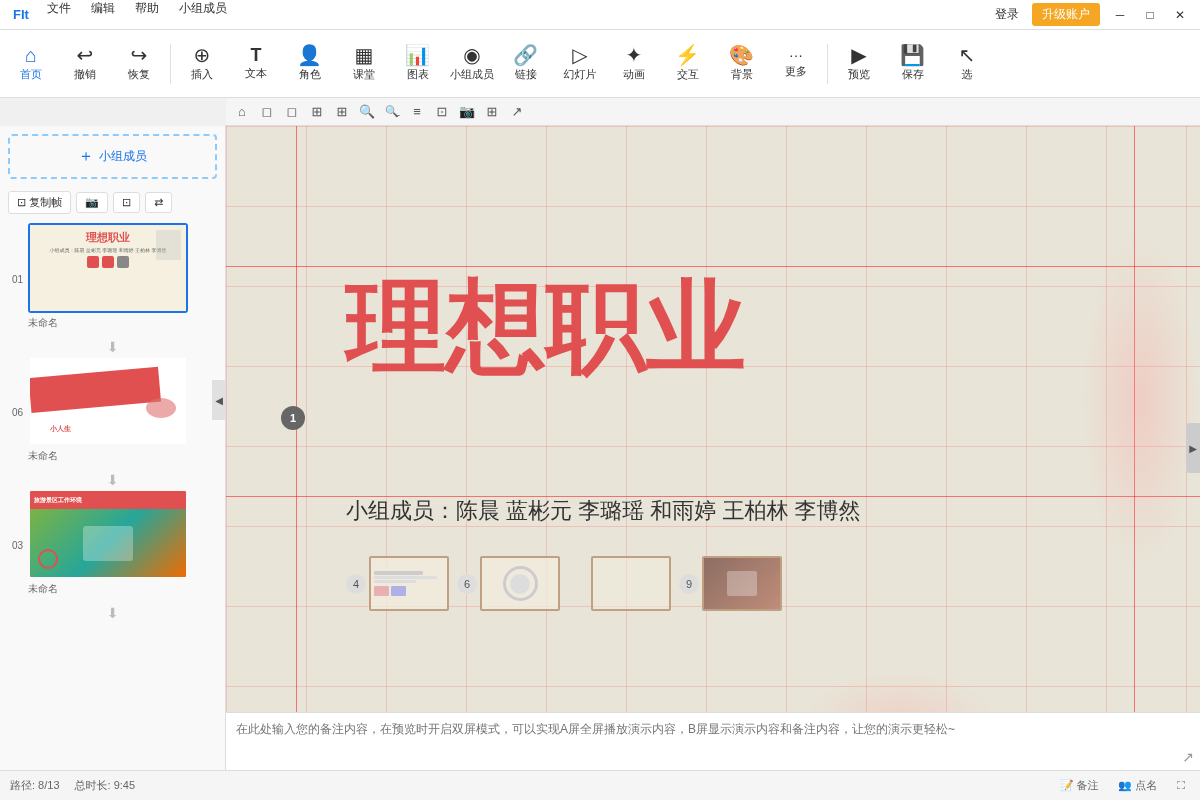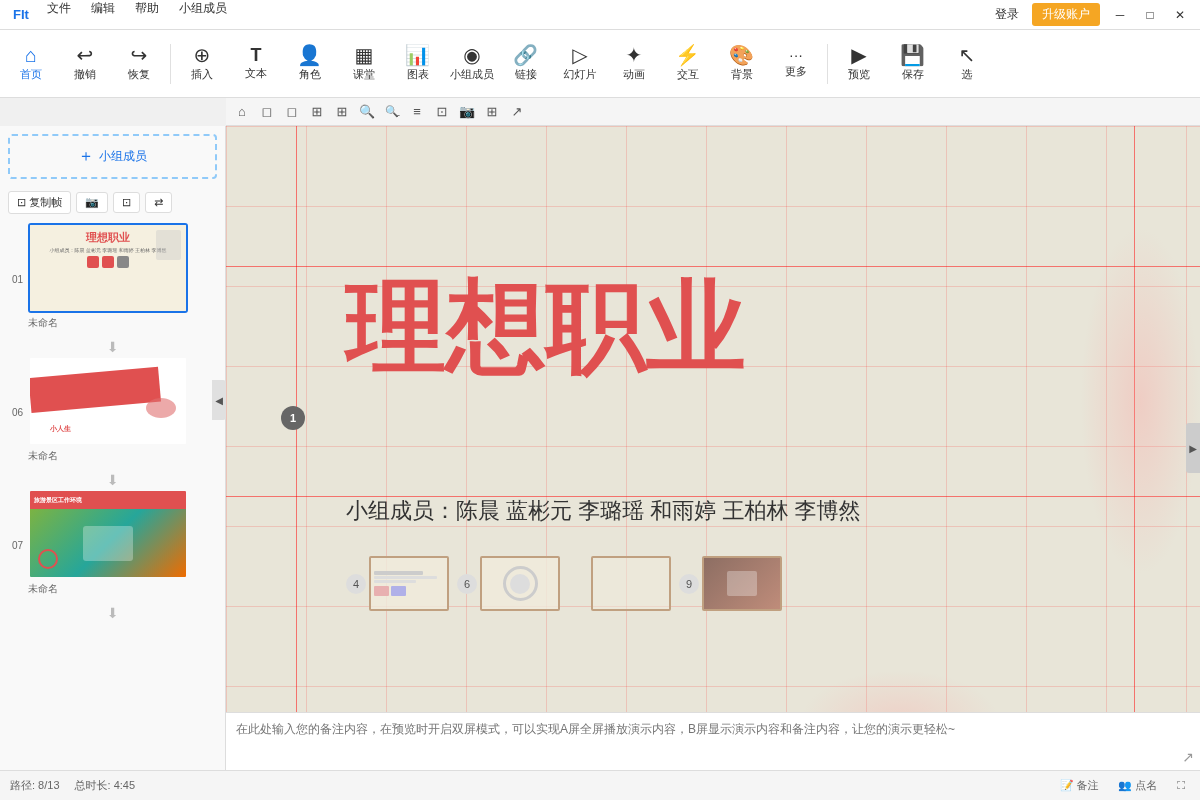--- a/index.html
+++ b/index.html
@@ -686,21 +686,21 @@
             </div>
           </div>
           <div class="slide-label">未命名</div>
         </div>
       </div>
       <div class="drag-handle">
         <span class="drag-icon">⬇</span>
       </div>
 
       <div class="slide-item">
-        <div class="slide-number">07</div>
+        <div class="slide-number">03</div>
         <div class="slide-thumb-wrapper">
           <div class="slide-thumb">
             <div class="slide-thumb-bg photo" style="position:relative;overflow:hidden;padding:0;">
               <div style="position:absolute;top:0;left:0;right:0;height:18px;background:#e05050;display:flex;align-items:center;padding:2px 4px;">
                 <span style="font-size:6px;color:#fff;font-weight:bold;">旅游景区工作环境</span>
               </div>
               <div style="position:absolute;top:18px;left:0;right:0;bottom:0;background:linear-gradient(135deg,#7cb342 0%,#26a69a 50%,#ef6c00 100%);display:flex;align-items:center;justify-content:center;">
                 <div style="width:50px;height:35px;background:rgba(255,255,255,0.3);border-radius:3px;overflow:hidden;"></div>
               </div>
               <div style="position:absolute;bottom:8px;left:8px;width:20px;height:20px;border:2px solid #e05050;border-radius:50%;"></div>
@@ -795,21 +795,21 @@
   </div>
 </div>
 
 <div id="notebar" style="position:absolute;bottom:30px;left:226px;right:0;height:58px;background:#fff;border-top:1px solid #ddd;display:flex;align-items:stretch;">
   <textarea style="flex: 1 1 0%; border: none; outline: none; padding: 8px 10px; font-size: 12px; color: rgb(153, 153, 153); resize: none; font-family: &quot;Microsoft YaHei&quot;, sans-serif; background: transparent;" placeholder="在此处输入您的备注内容，在预览时开启双屏模式，可以实现A屏全屏播放演示内容，B屏显示演示内容和备注内容，让您的演示更轻松~"></textarea>
   <div class="note-expand-btn">↗</div>
 </div>
 
 <div id="statusbar">
   <span>路径: 8/13</span>
-  <span>总时长: 4:45</span>
+  <span>总时长: 9:45</span>
   <div class="status-right">
     <div class="status-btn">
       <span>📝</span>
       <span>备注</span>
     </div>
     <div class="status-btn">
       <span>👥</span>
       <span>点名</span>
     </div>
     <div class="status-btn">

